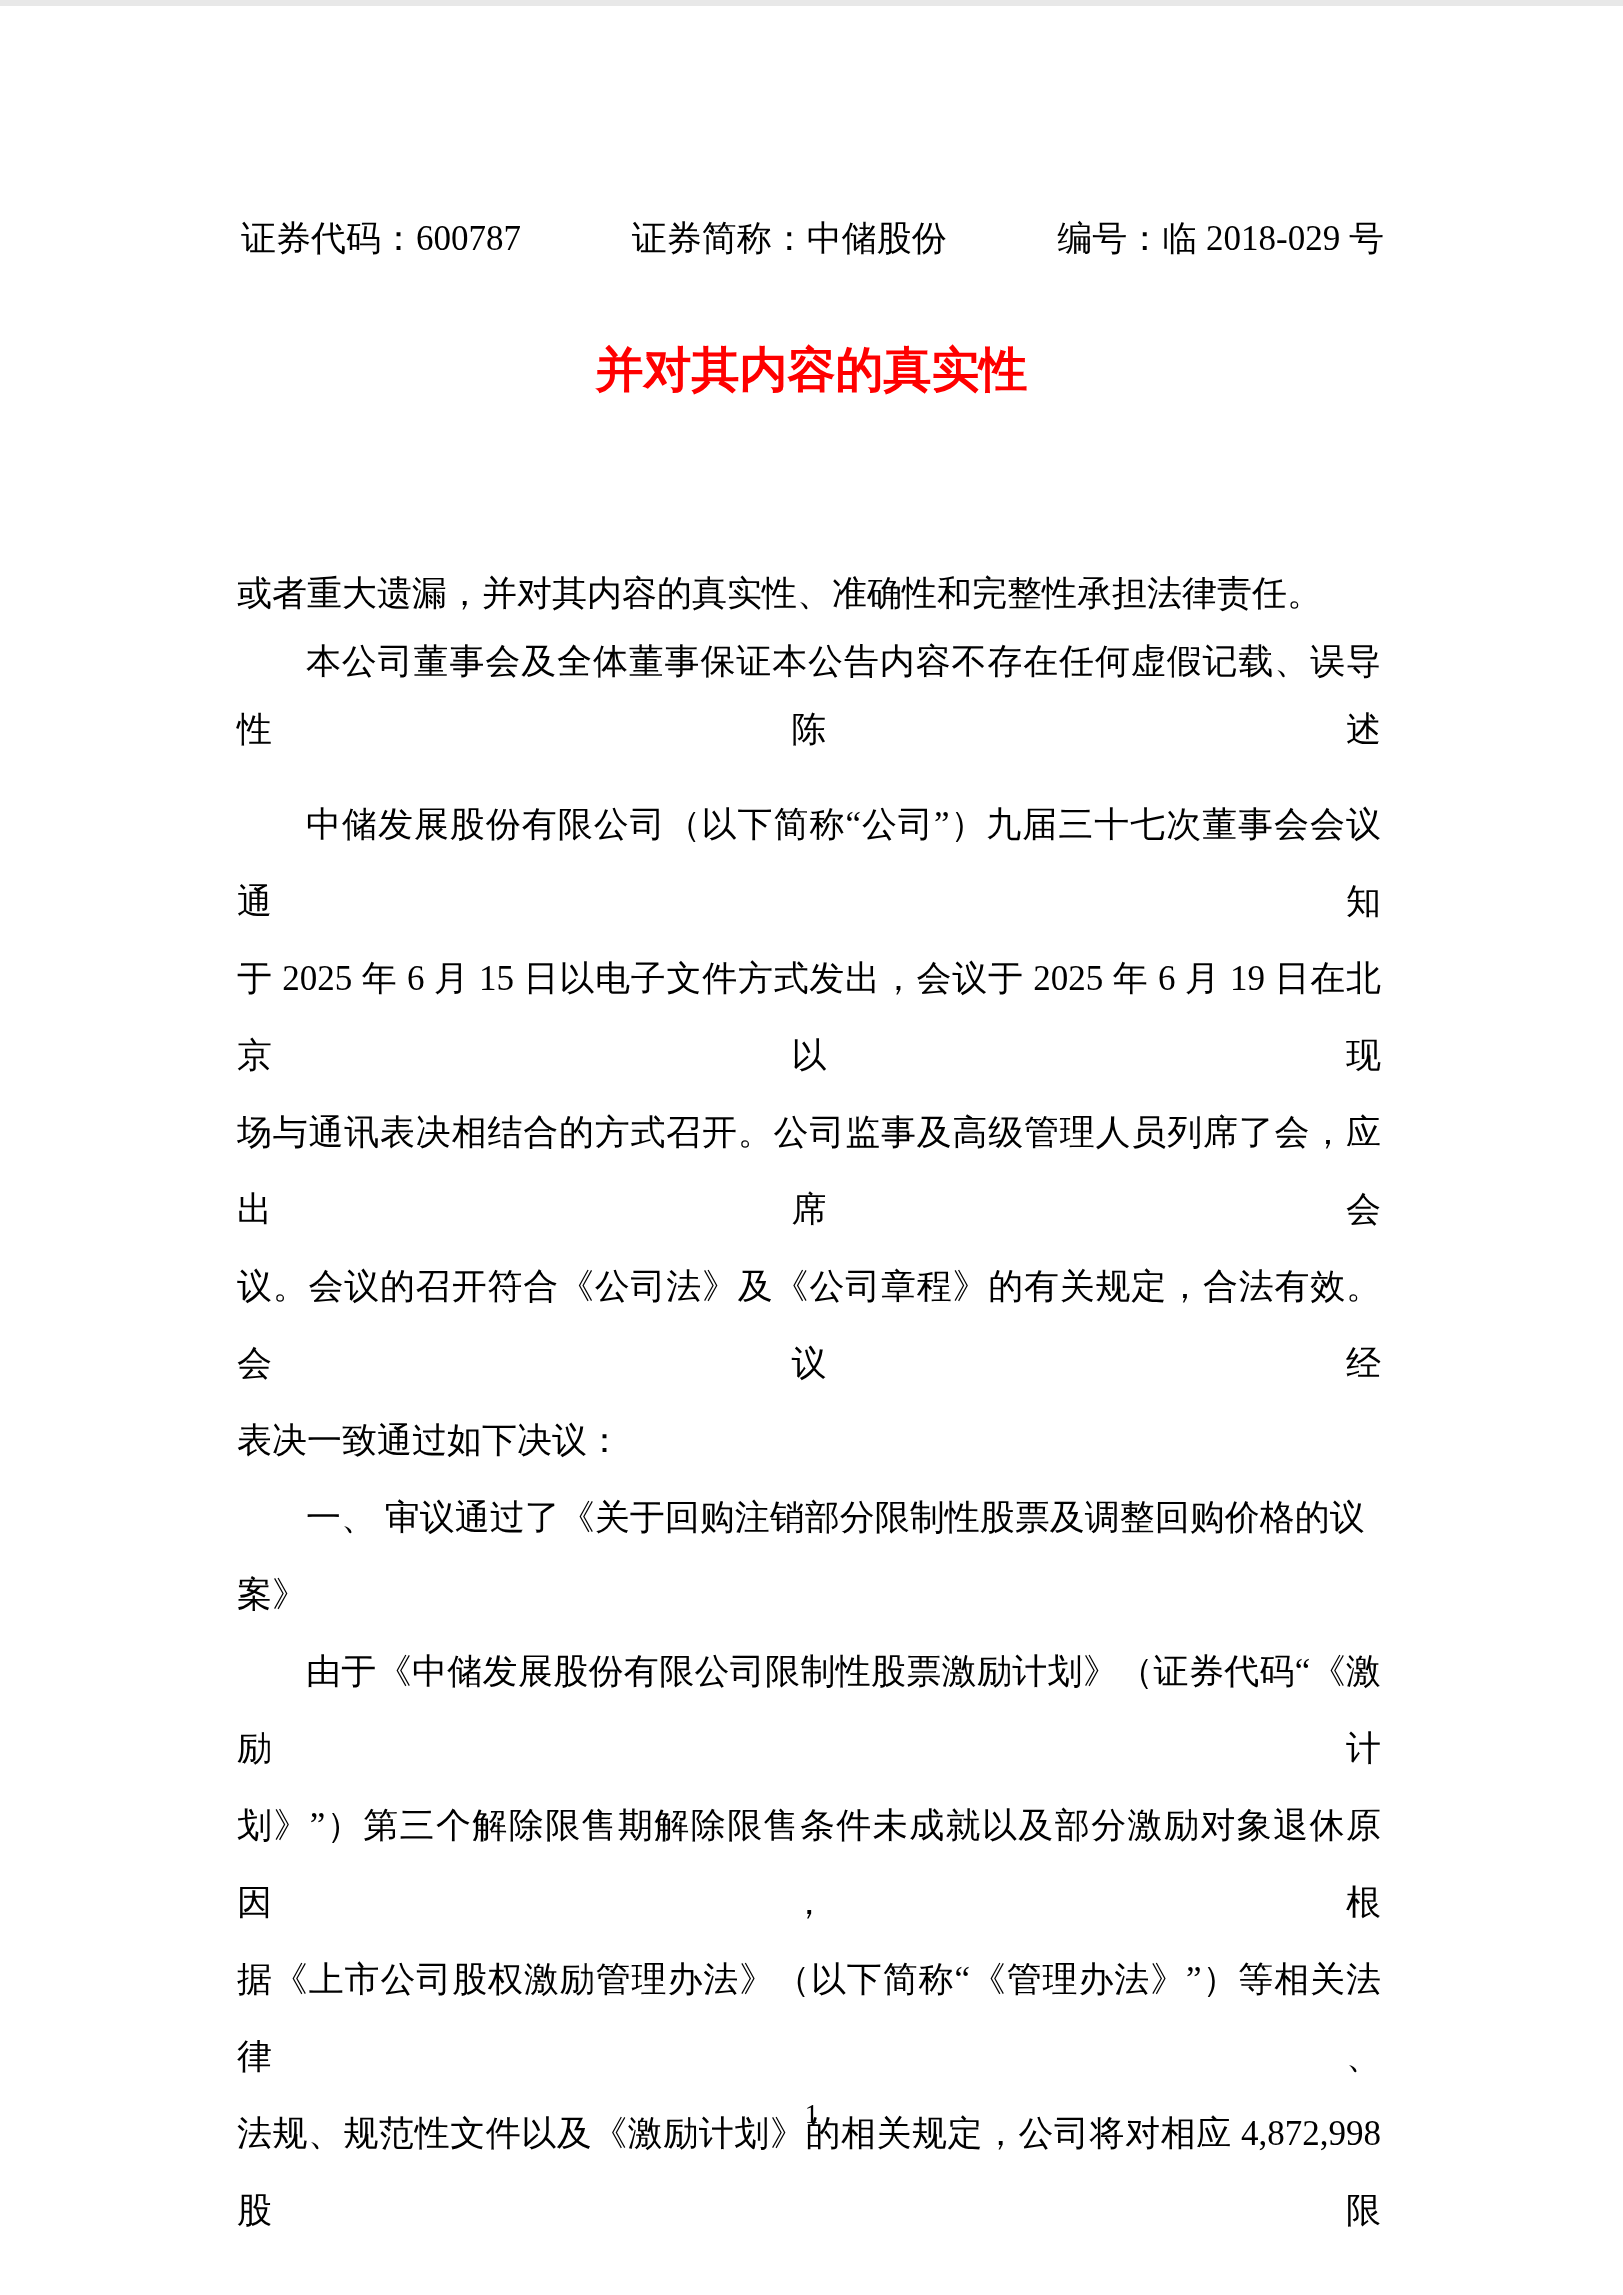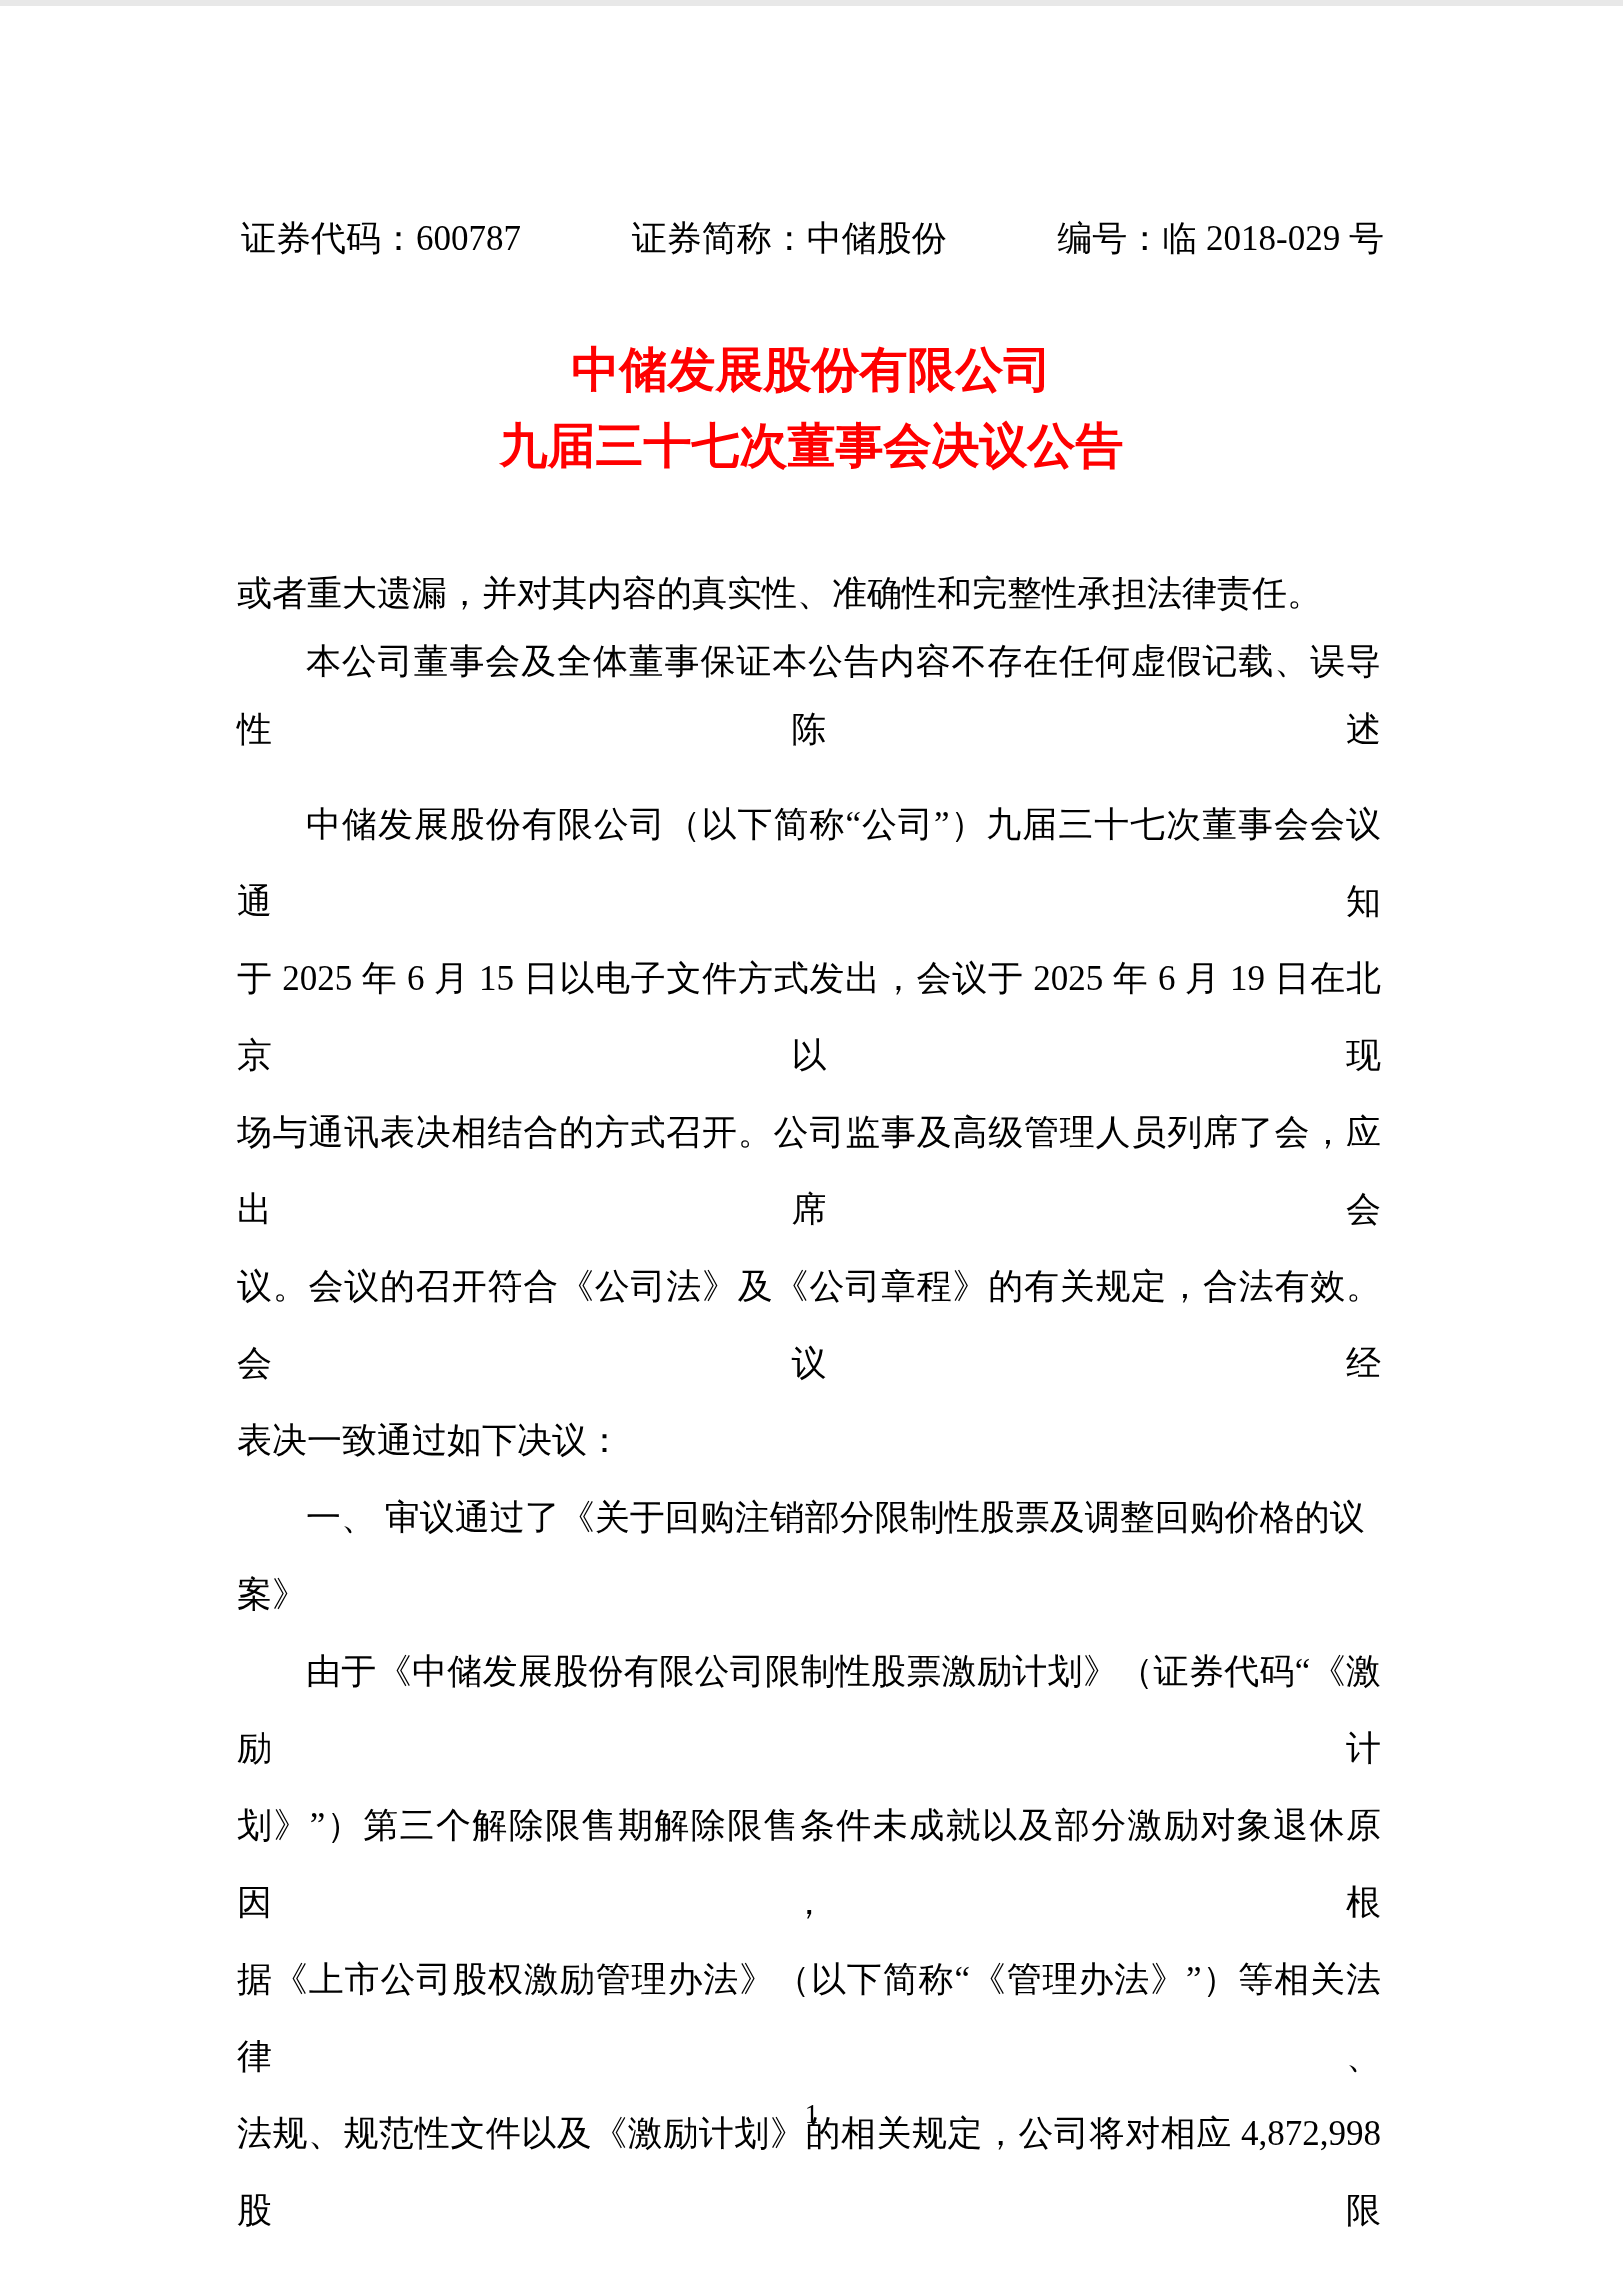--- a/index.html
+++ b/index.html
@@ -80,22 +80,21 @@
 
 <div class="page">
 
   <div class="header-row">
     <span>证券代码：600787</span>
     <span>证券简称：中储股份</span>
     <span>编号：临 2018-029 号</span>
   </div>
 
   <div class="title-block" style="color: rgb(255, 0, 0);">
-    <div>中储发展股份有限公司</div>
-    <div>九届三十七次董事会决议公告</div>
+    <div>并对其内容的真实性</div>
   </div>
 
   <div class="declaration-block">
       <div class="line">或者重大遗漏，并对其内容的真实性、准确性和完整性承担法律责任。</div>
       <div class="line indent justify">本公司董事会及全体董事保证本公告内容不存在任何虚假记载、误导性陈述</div>
     </div>
 
   <div class="body-block">
       <div class="line indent justify">中储发展股份有限公司（以下简称“公司”）九届三十七次董事会会议通知</div>
       <div class="line justify">于 2025 年 6 月 15 日以电子文件方式发出，会议于 2025 年 6 月 19 日在北京以现</div>

